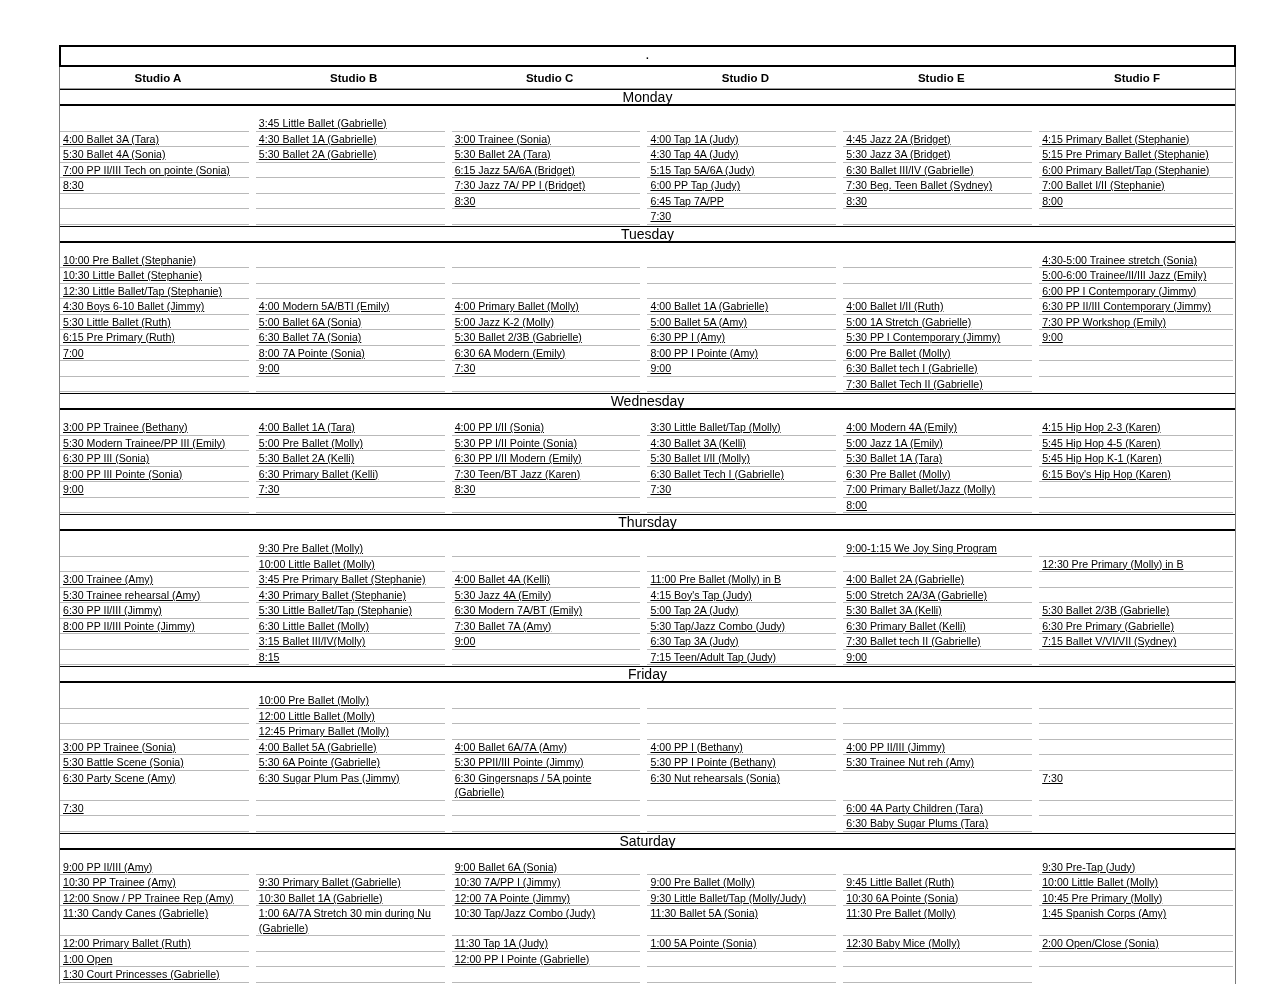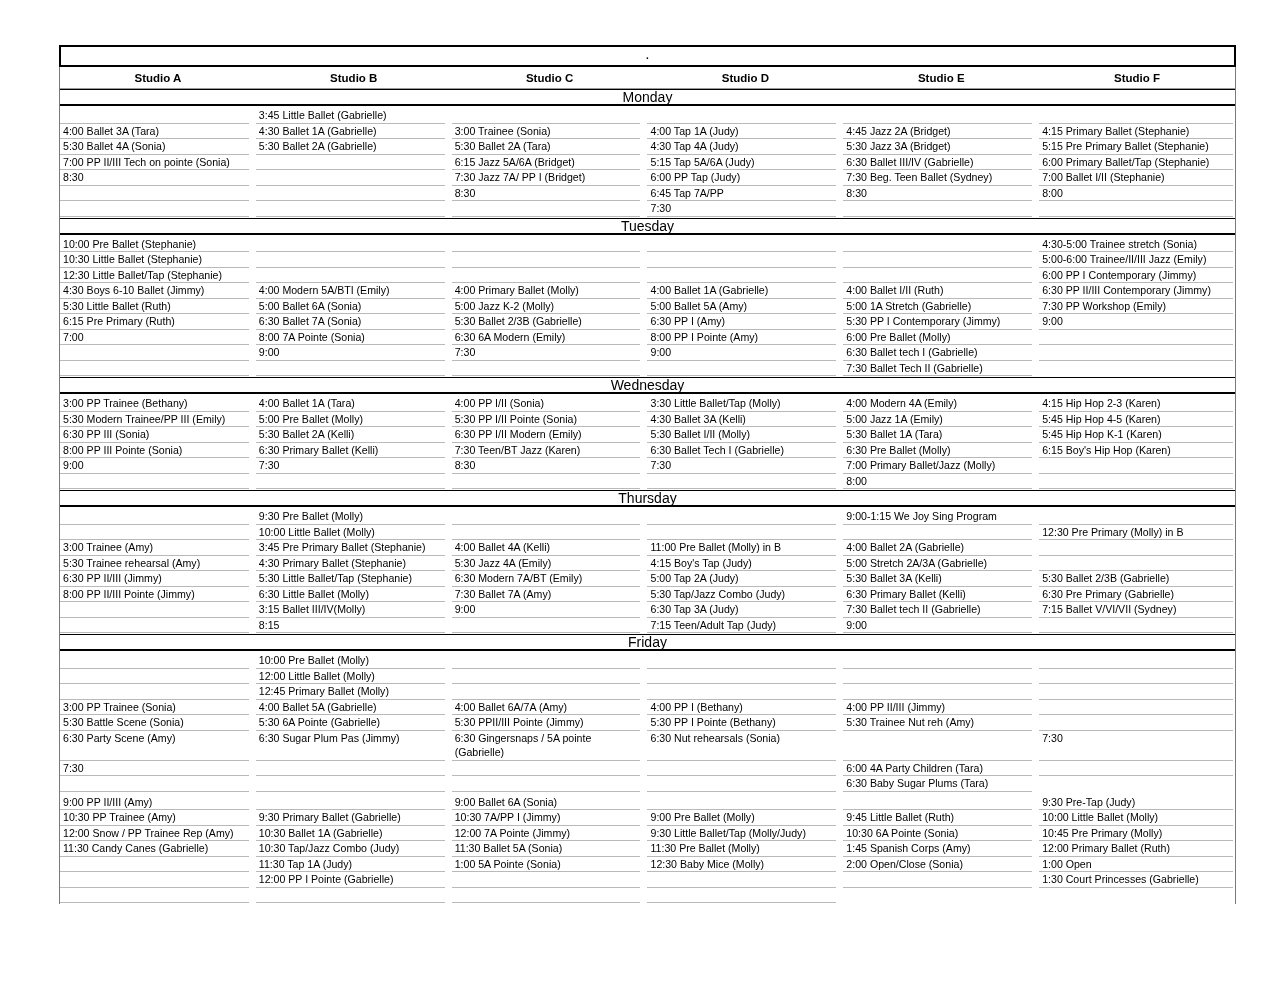--- a/index.html
+++ b/index.html
@@ -51,22 +51,23 @@
     text-align: center;
     font-size: 14px;
     line-height: 14px;
     height: 14px;
     border-top: 1px solid #000;
     border-bottom: 2px solid #000;
   }
   .day-grid {
     display: grid;
     grid-template-columns: repeat(6, 1fr);
-    padding-top: 2px;
+    padding-top: 10px;
     padding-bottom: 1px;
+    text-decoration: underline;
   }
   .cell {
     position: relative;
     min-height: 15px;
     font-size: 10.6px;
     line-height: 14.5px;
     padding: 0 8px 1px 3px;
     box-sizing: border-box;
     overflow: hidden;
   }
@@ -332,40 +333,42 @@
           <div class="cell"></div>
           <div class="cell"></div>
           <div class="cell">6:00 4A Party Children (Tara)</div>
           <div class="cell"></div>
           <div class="cell"></div>
           <div class="cell"></div>
           <div class="cell"></div>
           <div class="cell"></div>
           <div class="cell">6:30 Baby Sugar Plums (Tara)</div>
         </div>
+        <div class="day-header">Saturday</div>
         <div class="day-grid">
           <div class="cell">9:00 PP II/III (Amy)</div>
           <div class="cell"></div>
           <div class="cell">9:00 Ballet 6A (Sonia)</div>
           <div class="cell"></div>
           <div class="cell"></div>
           <div class="cell">9:30 Pre-Tap (Judy)</div>
           <div class="cell">10:30 PP Trainee (Amy)</div>
           <div class="cell">9:30 Primary Ballet (Gabrielle)</div>
           <div class="cell">10:30 7A/PP I (Jimmy)</div>
           <div class="cell">9:00 Pre Ballet (Molly)</div>
           <div class="cell">9:45 Little Ballet (Ruth)</div>
           <div class="cell">10:00 Little Ballet (Molly)</div>
           <div class="cell">12:00 Snow / PP Trainee Rep (Amy)</div>
           <div class="cell">10:30 Ballet 1A (Gabrielle)</div>
           <div class="cell">12:00 7A Pointe (Jimmy)</div>
           <div class="cell">9:30 Little Ballet/Tap (Molly/Judy)</div>
           <div class="cell">10:30 6A Pointe (Sonia)</div>
           <div class="cell">10:45 Pre Primary (Molly)</div>
           <div class="cell">11:30 Candy Canes (Gabrielle)</div>
+          <div class="cell">1:00 6A/7A Stretch 30 min during Nu (Gabrielle)</div>
           <div class="cell">10:30 Tap/Jazz Combo (Judy)</div>
           <div class="cell">11:30 Ballet 5A (Sonia)</div>
           <div class="cell">11:30 Pre Ballet (Molly)</div>
           <div class="cell">1:45 Spanish Corps (Amy)</div>
           <div class="cell">12:00 Primary Ballet (Ruth)</div>
           <div class="cell"></div>
           <div class="cell">11:30 Tap 1A (Judy)</div>
           <div class="cell">1:00 5A Pointe (Sonia)</div>
           <div class="cell">12:30 Baby Mice (Molly)</div>
           <div class="cell">2:00 Open/Close (Sonia)</div>

